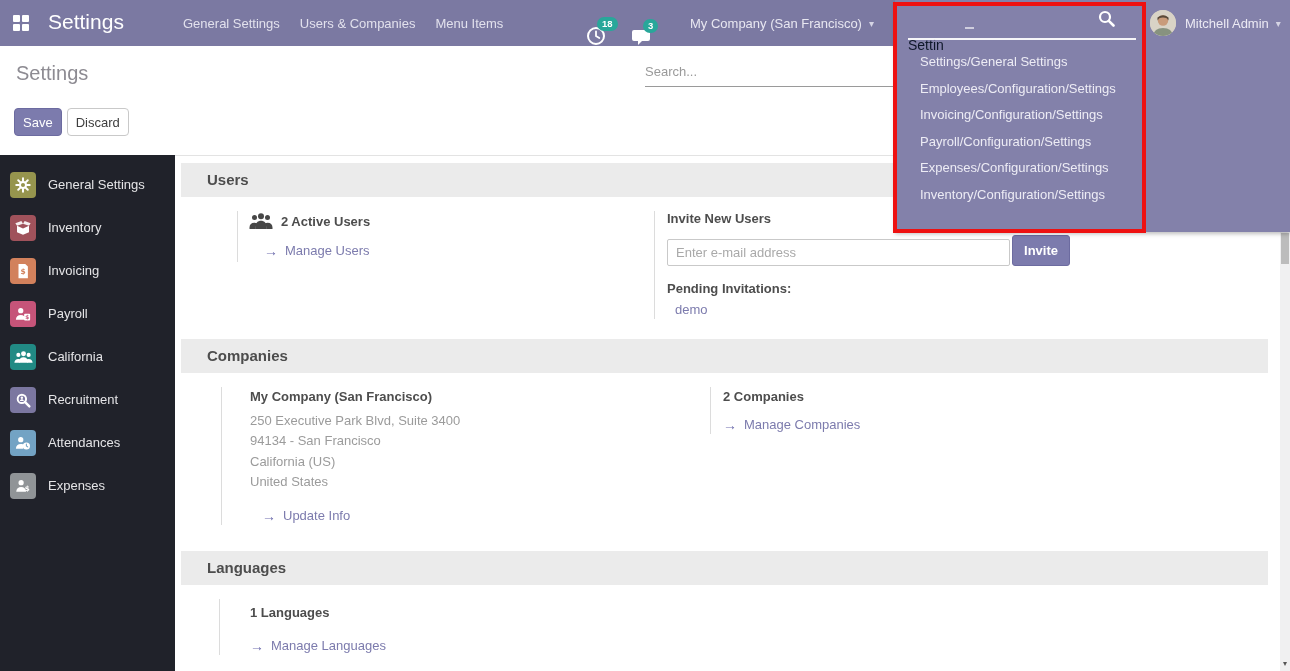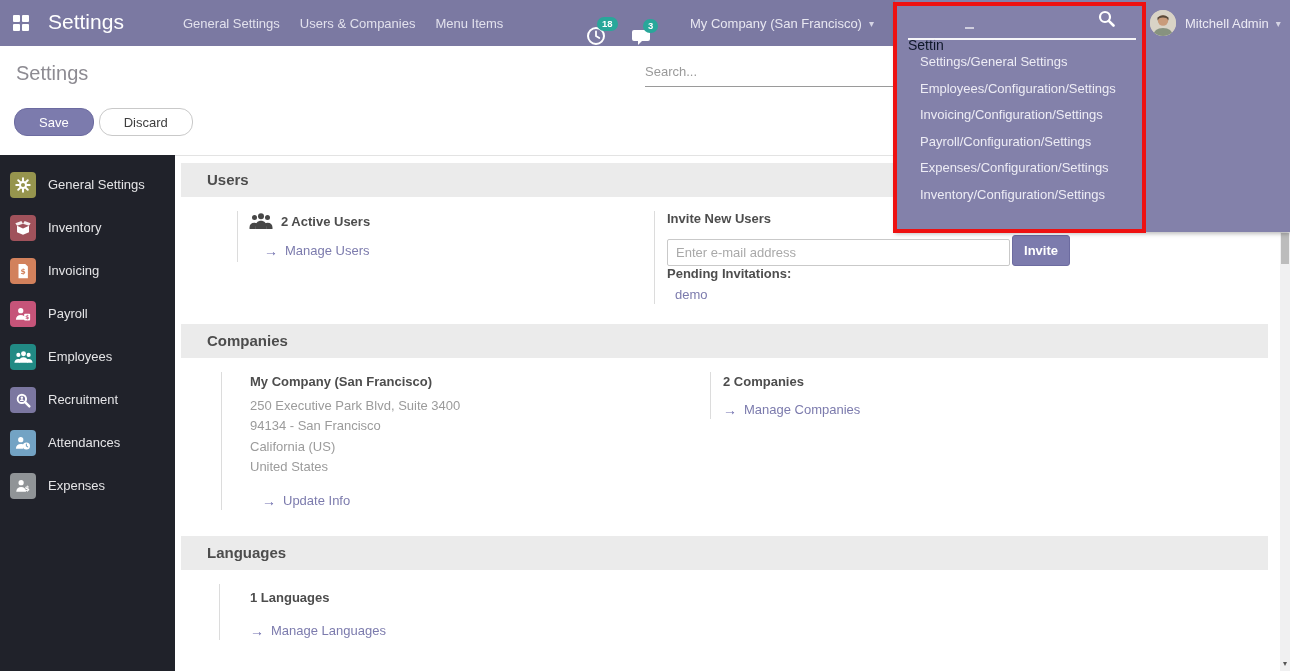--- a/index.html
+++ b/index.html
@@ -39,21 +39,21 @@
     color:#edecf5; cursor:pointer; white-space:nowrap; }
 
   
   .red-box { position:absolute; left:893px; top:2px; width:253px; height:231px; border:4px solid #ee1111;
     z-index:60; pointer-events:none; }
 
   
   .control-panel { position:absolute; left:0; top:46px; width:1290px; height:109px; background:#fff; }
   .breadcrumb { position:absolute; left:16px; top:16px; font-size:20px; color:#8d8b92; }
   .btn-row { position:absolute; left:14px; top:62px; display:flex; }
-  .btn { font-size:13px; height:28px; padding:0 24px; border-radius:13px; cursor:pointer; font-family:inherit; }
+  .btn { font-size:13px; height:28px; padding:0 8px; border-radius:4px; cursor:pointer; font-family:inherit; }
   .btn-save { background:#7c7bad; border:1px solid #6c6ba0; color:#fff; margin-right:5px; }
   .btn-discard { background:#fff; border:1px solid #c9c9c9; color:#3e3e3e; }
   .cp-search { position:absolute; left:645px; top:14px; width:248px; }
   .cp-search input { width:248px; border:none; border-bottom:1px solid #9a9a9a; font-size:13px; color:#555;
     padding:4px 0 7px 0; outline:none; background:transparent; font-family:inherit; }
   .cp-search input::placeholder { color:#9a9a9a; }
 
   
   .sidebar { position:absolute; left:0; top:155px; width:175px; height:516px; background:#20222a; z-index:2; }
   .side-item { height:43px; display:flex; align-items:center; padding-left:10px; cursor:pointer; }
@@ -76,21 +76,21 @@
   .bold-label { font-size:13px; font-weight:bold; color:#4d4d4d; }
   .link-row { display:flex; align-items:center; margin-top:13px; }
   .arrow { color:#6f6eae; font-weight:bold; font-size:14px; margin-right:7px; line-height:1; }
   .link { font-size:13px; color:#7c7bad; cursor:pointer; }
   .invite-row { display:flex; align-items:flex-end; margin-top:9px; }
   .email-input { width:343px; height:27px; border:1px solid #c9c9c9; border-radius:2px; padding:0 8px;
     font-size:13px; color:#555; outline:none; font-family:inherit; }
   .email-input::placeholder { color:#a9a9a9; }
   .btn-invite { width:58px; height:31px; background:#7c7bad; border:1px solid #6c6ba0; border-radius:3px;
     color:#fff; font-size:13px; font-weight:bold; margin-left:2px; cursor:pointer; font-family:inherit; }
-  .pending-label { }
+  .pending-label { margin-top:15px; }
   .pending-link { margin-top:6px; margin-left:8px; }
   .companies-body { padding-bottom:26px; }
   .companies-left { margin-left:40px; width:489px; padding:2px 0 2px 28px; }
   .companies-right { padding:2px 16px 2px 12px; flex:0 0 auto; min-width:200px; }
   .addr-line { font-size:13px; color:#9b9b9b; line-height:20.3px; }
   .addr-block { margin-top:7px; }
   .update-link { margin-top:16px; margin-left:12px; }
   .lang-body { padding-bottom:30px; }
   .lang-cell { margin-left:38px; padding:6px 0 2px 30px; }
   .lang-link { margin-top:18px; }
@@ -249,21 +249,21 @@
           <g fill="#fff">
             <circle cx="5.5" cy="8" r="2.6"></circle>
               <circle cx="18.5" cy="8" r="2.6"></circle>
               <circle cx="12" cy="6.5" r="3.1"></circle>
             <path d="M0.5 18 c0-3.2 2.2-5 5-5 1.2 0 2.3.3 3.1 1 -1 1.1-1.6 2.6-1.6 4 z"></path>
             <path d="M23.5 18 c0-3.2-2.2-5-5-5 -1.2 0-2.3.3-3.1 1 1 1.1 1.6 2.6 1.6 4 z"></path>
             <path d="M12 11 c3.3 0 5.7 2.2 5.7 5.6 v1.4 h-11.4 v-1.4 c0-3.4 2.4-5.6 5.7-5.6 z"></path>
           </g>
         </svg>
       </span>
-      <span class="side-label">Employees</span>
+      <span class="side-label">California</span>
     </div>
 
     <div class="side-item">
       <span class="app-icon" style="background-color: rgb(123, 119, 160);">
         <svg width="18" height="18" viewBox="0 0 24 24">
           <circle cx="10.5" cy="10.5" r="5.6" fill="none" stroke="#fff" stroke-width="2.6"></circle>
           <circle cx="10.5" cy="9" r="1.6" fill="#fff"></circle>
           <path d="M7.8 13.2 c.4-1.4 1.4-2.1 2.7-2.1 s2.3.7 2.7 2.1 z" fill="#fff"></path>
           <line x1="14.8" y1="14.8" x2="20.5" y2="20.5" stroke="#fff" stroke-width="3.2" stroke-linecap="round"></line>
         </svg>

